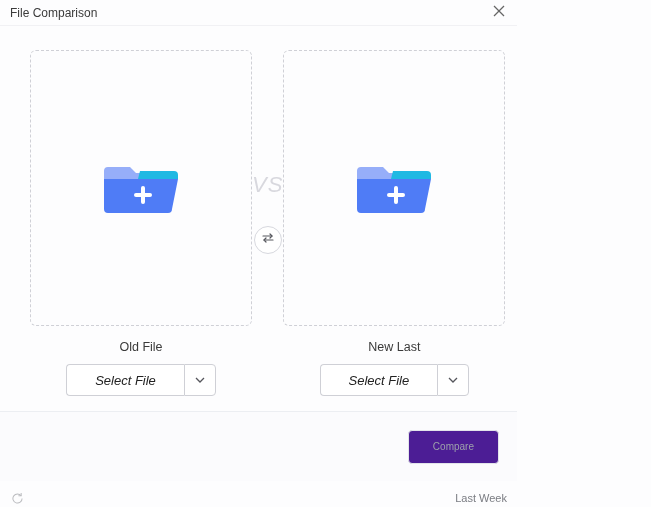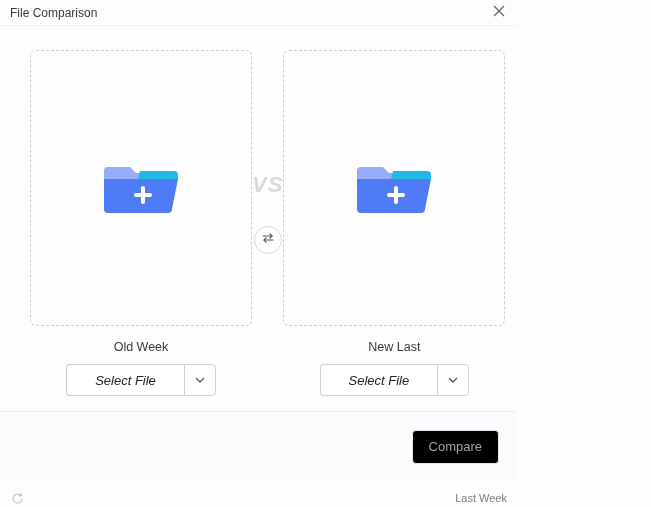--- a/index.html
+++ b/index.html
@@ -10,30 +10,30 @@
   .close-btn { width: 20px; height: 20px; display: flex; align-items: center; justify-content: center; color: #666; cursor: pointer; }
   .close-btn svg { width: 12px; height: 12px; }
   .content { flex: 1; padding: 24px 30px 0 30px; position: relative; }
   .heading { font-size: 16px; font-weight: 600; color: #1b1b1b; margin-bottom: 22px; }
   .compare-row { display: flex; align-items: flex-start; justify-content: space-between; }
   .dropzone-col { width: 222px; display: flex; flex-direction: column; align-items: center; }
   .dropzone { width: 222px; height: 276px; border: 1.5px dashed #cfd0d6; border-radius: 6px; display: flex; align-items: center; justify-content: center; cursor: pointer; }
   .folder-icon { display: flex; align-items: center; justify-content: center; }
   .folder-icon svg { width: 78px; height: 62px; }
   .middle { width: 100px; display: flex; flex-direction: column; align-items: center; margin-top: 122px; }
-  .vs { font-size: 22px; font-weight: 700; font-style: italic; letter-spacing: 1px; color: #d8d8de; font-family: "Segoe UI", Arial, sans-serif; }
+  .vs { font-size: 22px; font-weight: 400; font-style: italic; letter-spacing: 1px; color: #d8d8de; font-family: "Segoe UI", Arial, sans-serif; }
   .swap-btn { margin-top: 28px; width: 28px; height: 28px; border: 1px solid #d7d8de; border-radius: 50%; display: flex; align-items: center; justify-content: center; background: #fff; cursor: pointer; color: #55565c; }
   .swap-btn svg { width: 14px; height: 14px; }
   .slot-label { margin-top: 14px; font-size: 12.5px; color: #3a3a3a; }
   .select-group { margin-top: 10px; display: flex; }
   .select-btn { height: 32px; padding: 0 28px; font-size: 13px; color: #222; background: #fff; border: 1px solid #cfd0d6; border-right: none; border-radius: 4px 0 0 4px; cursor: pointer; font-style: italic; }
   .select-caret { height: 32px; width: 32px; background: #fff; border: 1px solid #cfd0d6; border-radius: 0 4px 4px 0; display: flex; align-items: center; justify-content: center; cursor: pointer; color: #55565c; }
   .select-caret svg { width: 10px; height: 10px; }
   .footer { height: 70px; border-top: 1px solid #eceef2; background: #fbfbfd; display: flex; align-items: center; justify-content: flex-end; padding: 0 18px; }
-  .compare-btn { height: 34px; padding: 0 16px; font-size: 13px; background: #000000; border: 1px solid #e2e4ea; border-radius: 4px; color: #9da1ab; cursor: not-allowed; }
+  .compare-btn { height: 34px; padding: 0 24px; font-size: 10px; background: #4c1d95; border: 1px solid #e2e4ea; border-radius: 4px; color: #9da1ab; cursor: not-allowed; }
   .statusbar { height: 18px; font-size: 11px; color: #7a7c82; display: flex; align-items: center; padding: 0 10px; margin-top: 8px; }
   .statusbar .spacer { flex: 1; }
   .refresh-icon { width: 14px; height: 14px; display: flex; align-items: center; justify-content: center; opacity: .5; }
   .refresh-icon svg { width: 11px; height: 11px; }
 </style>
 </head>
 <body>
 
 <div class="window">
 
@@ -59,21 +59,21 @@
           <span class="folder-icon">
             <svg viewBox="0 0 78 62">
               <path d="M6 10 h22 l6 6 h30 a4 4 0 0 1 4 4 v28 a4 4 0 0 1 -4 4 H6 a4 4 0 0 1 -4 -4 V14 a4 4 0 0 1 4 -4 z" fill="#96aef9"></path>
               <path d="M38 14 L72 14 a4 4 0 0 1 4 4 L76 22 L36 22 z" fill="#1fb9e3"></path>
               <path d="M2 22 L76 22 L70 52 a4 4 0 0 1 -4 4 H6 a4 4 0 0 1 -4 -4 z" fill="#4f7cf6"></path>
               <line x1="34" y1="38" x2="48" y2="38" stroke="#ffffff" stroke-width="4" stroke-linecap="round"></line>
               <line x1="41" y1="31" x2="41" y2="45" stroke="#ffffff" stroke-width="4" stroke-linecap="round"></line>
             </svg>
           </span>
         </div>
-        <div class="slot-label">Old Week</div>
+        <div class="slot-label">Old File</div>
         <div class="select-group">
           <button class="select-btn">Select File</button>
           <div class="select-caret">
             <span>
               <svg viewBox="0 0 10 10" fill="none" stroke="currentColor" stroke-width="1.3">
                   <polyline points="1,3 5,7 9,3"></polyline>
                 </svg>
             </span>
           </div>
         </div>

